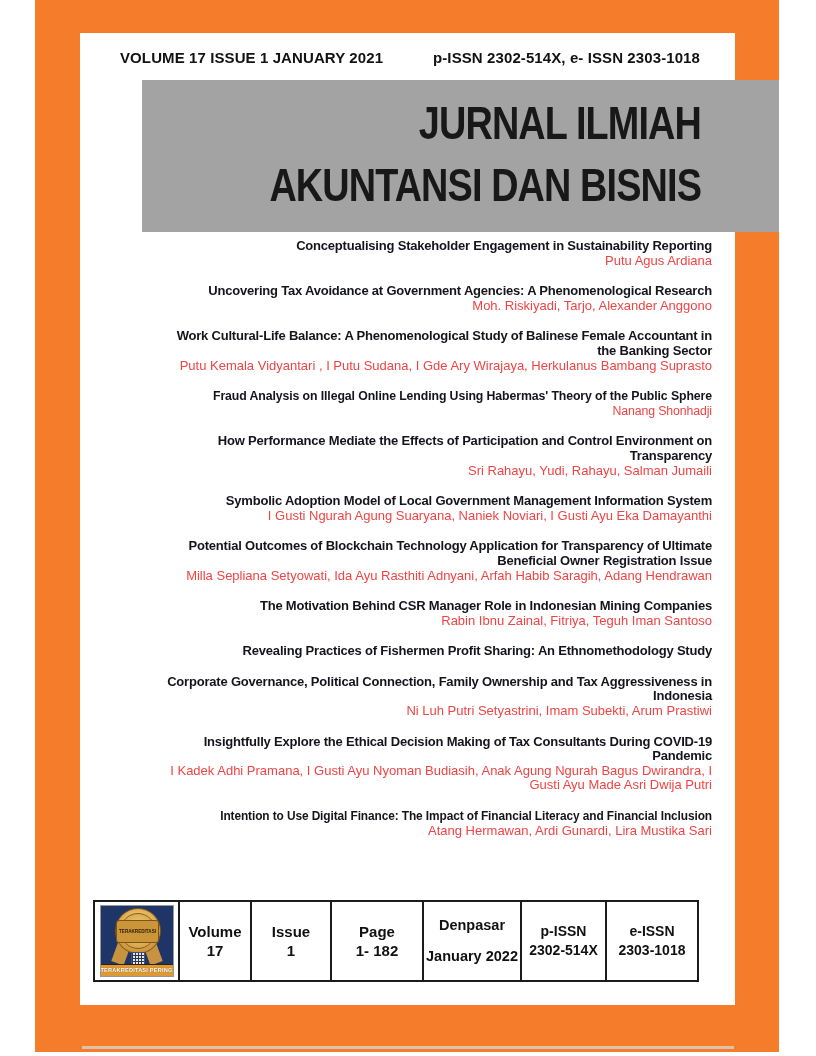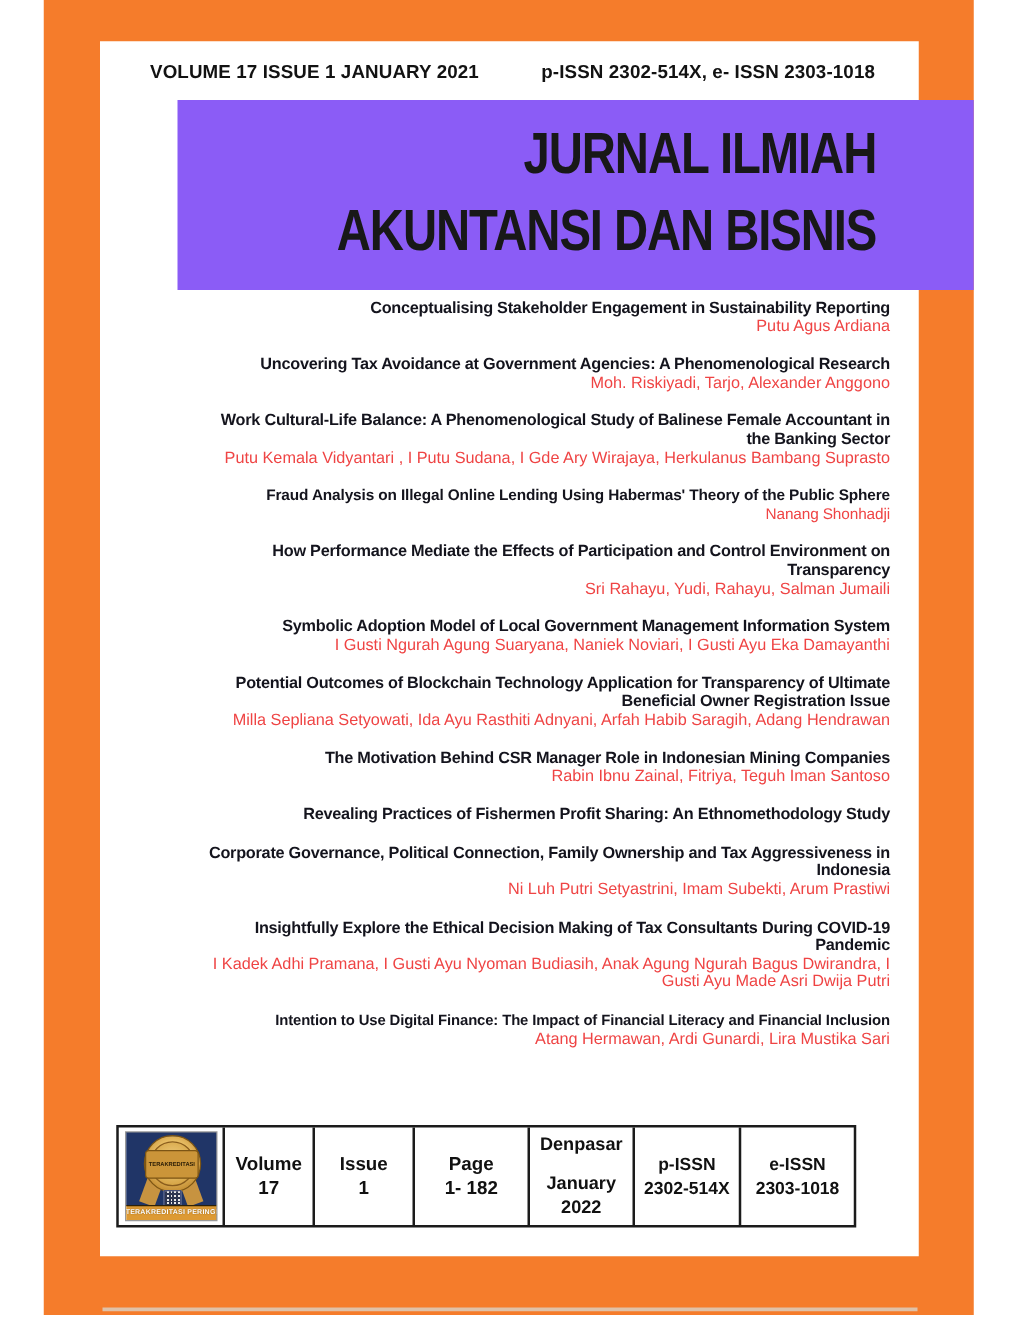--- a/index.html
+++ b/index.html
@@ -13,21 +13,21 @@
   .bottom-scan-line{position:absolute;left:82px;top:1046px;width:652px;height:3px;background:#d9d2c8;opacity:.8;}
 
   
   .header-row{
     position:absolute;left:120px;top:49px;width:580px;
     display:flex;justify-content:space-between;align-items:baseline;
     font-weight:bold;font-size:15px;letter-spacing:.1px;color:#121212;
   }
   
   .banner{
-    position:absolute;left:142px;top:80px;width:637px;height:152px;background:#8b5cf6;
+    position:absolute;left:142px;top:80px;width:637px;height:152px;background:#a3a3a3;
     box-sizing:border-box;text-align:right;padding:12px 78px 0 0;color:#181818;
   }
   .banner-line{
     font-weight:bold;font-size:43px;line-height:62px;letter-spacing:-1px;white-space:nowrap;
     transform:scaleX(.88) scaleY(1.08);transform-origin:right center;
   }
   
   .articles{
     position:absolute;left:156px;top:239px;width:556px;text-align:right;
     font-size:13px;line-height:14.6px;
@@ -43,21 +43,21 @@
     position:absolute;left:93px;top:900px;height:78px;display:flex;
     border:2px solid #1b1b1b;background:#fff;box-sizing:content-box;
   }
   .fcell{
     border-left:2px solid #1b1b1b;box-sizing:border-box;
     display:flex;flex-direction:column;justify-content:center;align-items:center;
     font-weight:bold;font-size:15px;line-height:19px;text-align:center;color:#111;
   }
   .fcell:first-child{border-left:none;}
   .c-logo{width:83px;}.c-vol{width:72px;justify-content:center;}.c-issue{width:80px;}.c-page{width:92px;}
-  .c-city{width:84px;font-size:14.5px;gap:12px;}.c-pissn{width:85px;font-size:14px;}.c-eissn{width:92px;font-size:14px;}
+  .c-city{width:98px;font-size:14.5px;gap:12px;}.c-pissn{width:85px;font-size:14px;}.c-eissn{width:92px;font-size:14px;}
 
   
   .badge{width:72px;height:70px;display:flex;flex-direction:column;box-shadow:0 0 0 1px #999;}
   .badge-top{flex:1;position:relative;background:#203567;overflow:hidden;}
   .ribbon-left{position:absolute;left:14px;top:34px;width:13px;height:24px;background:#c79340;transform:rotate(20deg);}
   .ribbon-right{position:absolute;right:14px;top:34px;width:13px;height:24px;background:#c79340;transform:rotate(-20deg);}
   .medal{
     position:absolute;left:14px;top:2px;width:44px;height:44px;border-radius:50%;
     background:radial-gradient(circle at 50% 42%,#f9e5a8 0%,#ecc36a 40%,#c28c31 78%,#8f6018 100%);
     border:1px solid #7c5514;display:flex;align-items:center;justify-content:center;

